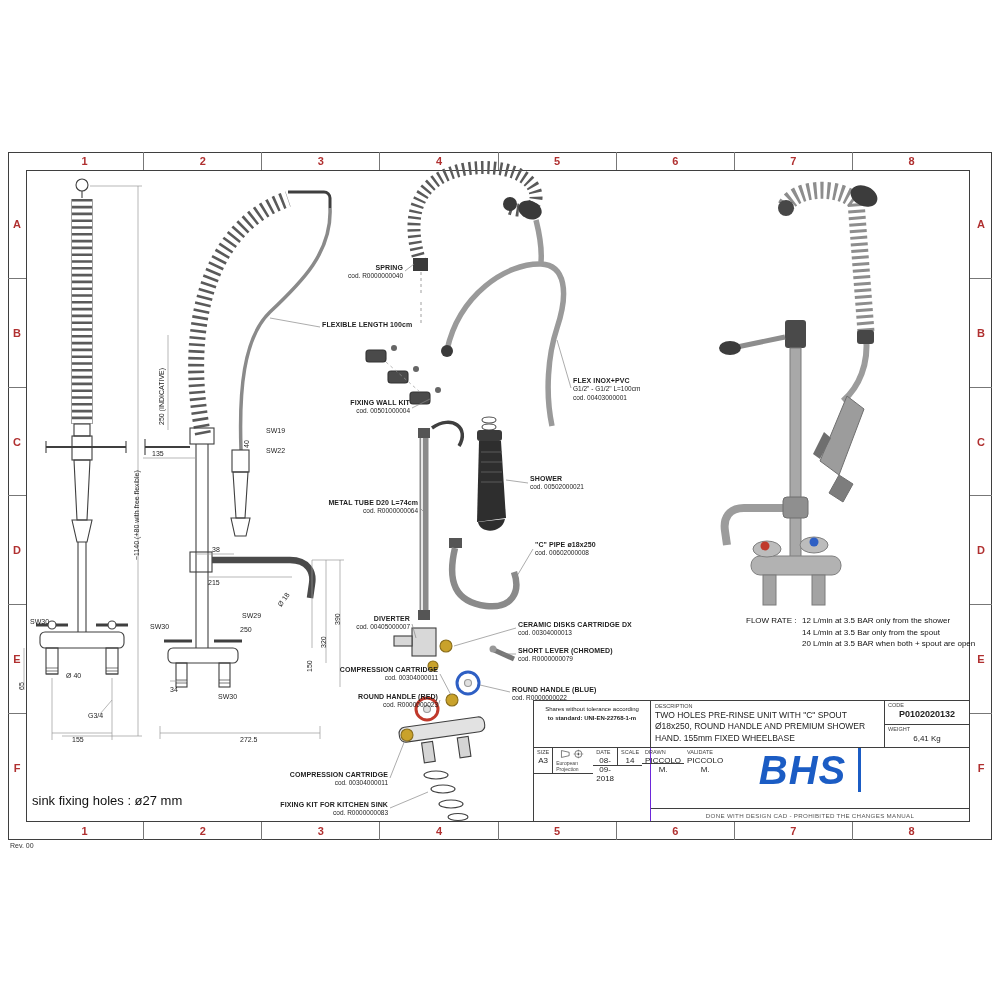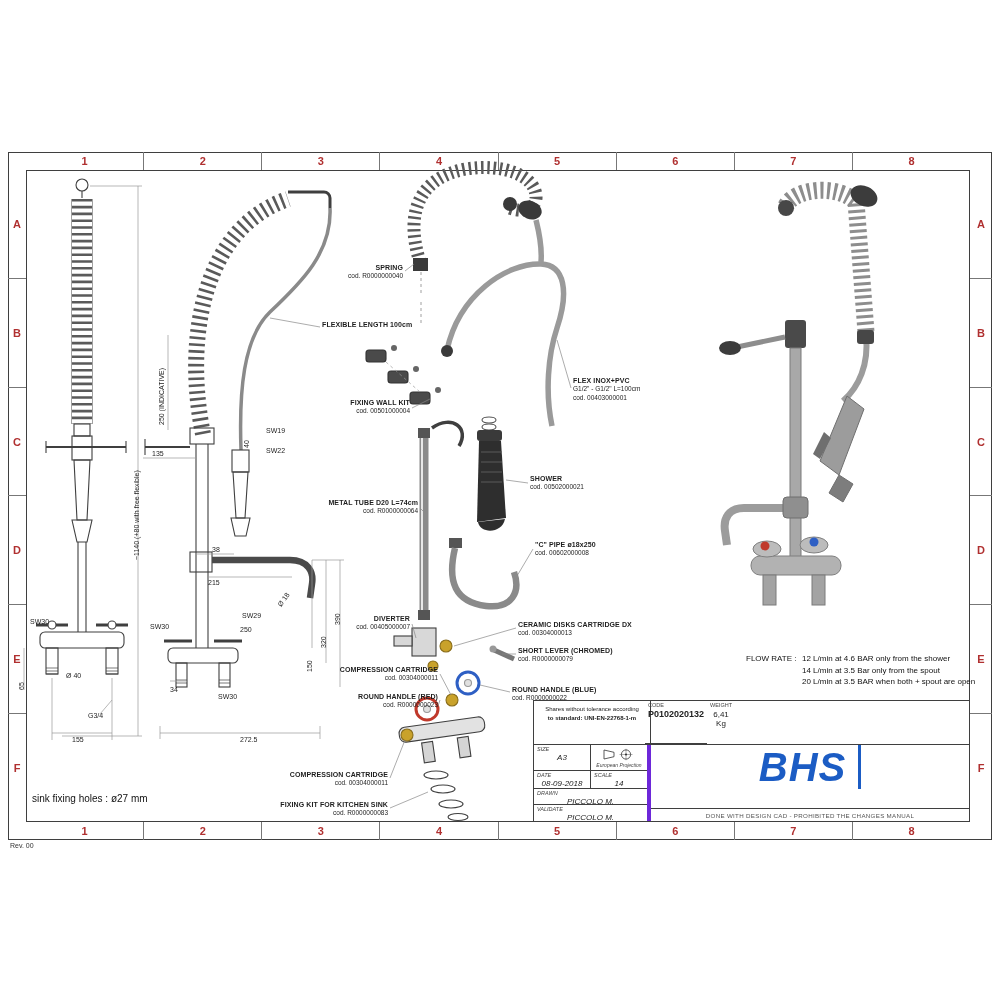--- a/index.html
+++ b/index.html
@@ -21,41 +21,41 @@
 
   .art { position:absolute; left:0; top:0; width:1000px; height:1000px; }
 
   
   .callout { position:absolute; font-size:7px; line-height:1.3; color:#1d1d1d; white-space:nowrap; }
   .callout .c-label { font-weight:bold; letter-spacing:.1px; }
   .callout .c-code { font-size:6.5px; font-weight:normal; }
   .ra { text-align:right; }
   .dim { position:absolute; font-size:7px; color:#1d1d1d; white-space:nowrap; }
   .rot { transform:rotate(-90deg); transform-origin:0 0; }
-  .note-big { position:absolute; left:32px; top:793px; font-size:10px; font-weight:500; color:#111; }
-
-  .flowrate { position:absolute; left:746px; top:653px; font-size:8px; color:#111; line-height:1.45; }
+  .note-big { position:absolute; left:32px; top:793px; font-size:13px; font-weight:500; color:#111; }
+
+  .flowrate { position:absolute; left:746px; top:615px; font-size:8px; color:#111; line-height:1.45; }
   .fr-row { display:flex; }
   .fr-label { display:inline-block; width:56px; font-weight:normal; }
 
   
   .titleblock { position:absolute; left:533px; top:700px; width:437px; height:122px; border:1.2px solid #3f3f3f; background:#fff; display:flex; flex-direction:column; font-size:7px; }
   .tb-row1 { display:flex; height:47px; border-bottom:1px solid #3f3f3f; }
   .tb-tolerance { width:117px; border-right:1px solid #3f3f3f; padding:4px 3px; font-size:6px; text-align:center; line-height:1.5; }
   .tb-tolerance .bold { font-weight:bold; }
   .tb-desc { flex:1; border-right:1px solid #3f3f3f; padding:2px 4px; }
   .tb-label { font-size:5.5px; color:#444; }
   .tb-desc-text { font-size:8.5px; font-weight:500; line-height:1.35; margin-top:1px; }
-  .tb-code { width:84px; display:flex; flex-direction:row;justify-content:flex-end; }
+  .tb-code { width:84px; display:flex; flex-direction:column;justify-content:flex-end; }
   .tb-code .cell { flex:1; padding:1px 3px; }
   .tb-code .cell:first-child { border-bottom:1px solid #3f3f3f; }
   .tb-code .val { font-size:9px; font-weight:bold; text-align:center; margin-top:1px; }
   .tb-code .val2 { font-size:8px; text-align:center; margin-top:2px; }
   .tb-row2 { display:flex; flex:1; }
-  .tb-left { width:117px; border-right:4px solid #6d28d9; display:flex; flex-direction:column;font-style:italic; }
+  .tb-left { width:117px; border-right:1px solid #6d28d9; display:flex; flex-direction:row; }
   .tb-r { display:flex; border-bottom:1px solid #3f3f3f; }
   .tb-r:last-child { border-bottom:none; }
   .tb-cell { flex:1; padding:1px 3px; }
   .tb-cell + .tb-cell { border-left:1px solid #3f3f3f; }
   .tb-val { font-size:8px; text-align:center; margin-top:1px; }
   .tb-r1 { height:26px; } .tb-r2 { height:18px; } .tb-r3, .tb-r4 { height:16px; }
   .proj-cell { display:flex; flex-direction:column; align-items:center; justify-content:center; }
   .proj-label { font-size:5px; color:#444; margin-top:1px; }
   .tb-right { flex:1; display:flex; flex-direction:column; }
   .tb-logo { flex:1; display:flex; justify-content:center; gap:12px; }
@@ -366,37 +366,41 @@
     <div class="c-code">cod. 00304000011</div>
   </div>
   <div class="callout ra" style="left:258px;top:800px;width:130px">
     <div class="c-label">FIXING KIT FOR KITCHEN SINK</div>
     <div class="c-code">cod. R0000000083</div>
   </div>
 
   <div class="flowrate">
     <div class="fr-row">
         <span class="fr-label">FLOW RATE :</span>
-        <span>12 L/min at 4.6 BAR only from the shower</span>
+        <span>12 L/min at 3.5 BAR only from the shower</span>
       </div>
     <div class="fr-row">
         <span class="fr-label"></span>
         <span>14 L/min at 3.5 Bar only from the spout</span>
       </div>
     <div class="fr-row">
         <span class="fr-label"></span>
         <span>20 L/min at 3.5 BAR when both + spout are open</span>
       </div>
   </div>
 
   <div class="titleblock">
     <div class="tb-row1">
       <div class="tb-tolerance">
         <div>Shares without tolerance according</div>
         <div class="bold">to standard: UNI-EN-22768-1-m</div>
+      </div>
+      <div class="tb-desc">
+        <div class="tb-label">DESCRIPTION</div>
+        <div class="tb-desc-text">TWO HOLES PRE-RINSE UNIT WITH "C" SPOUT Ø18x250, ROUND HANDLE AND PREMIUM SHOWER HAND. 155mm FIXED WHEELBASE</div>
       </div>
       <div class="tb-code">
         <div class="cell">
           <div class="tb-label">CODE</div>
           <div class="val">P0102020132</div>
         </div>
         <div class="cell">
           <div class="tb-label">WEIGHT</div>
           <div class="val2">6,41 Kg</div>
         </div>

